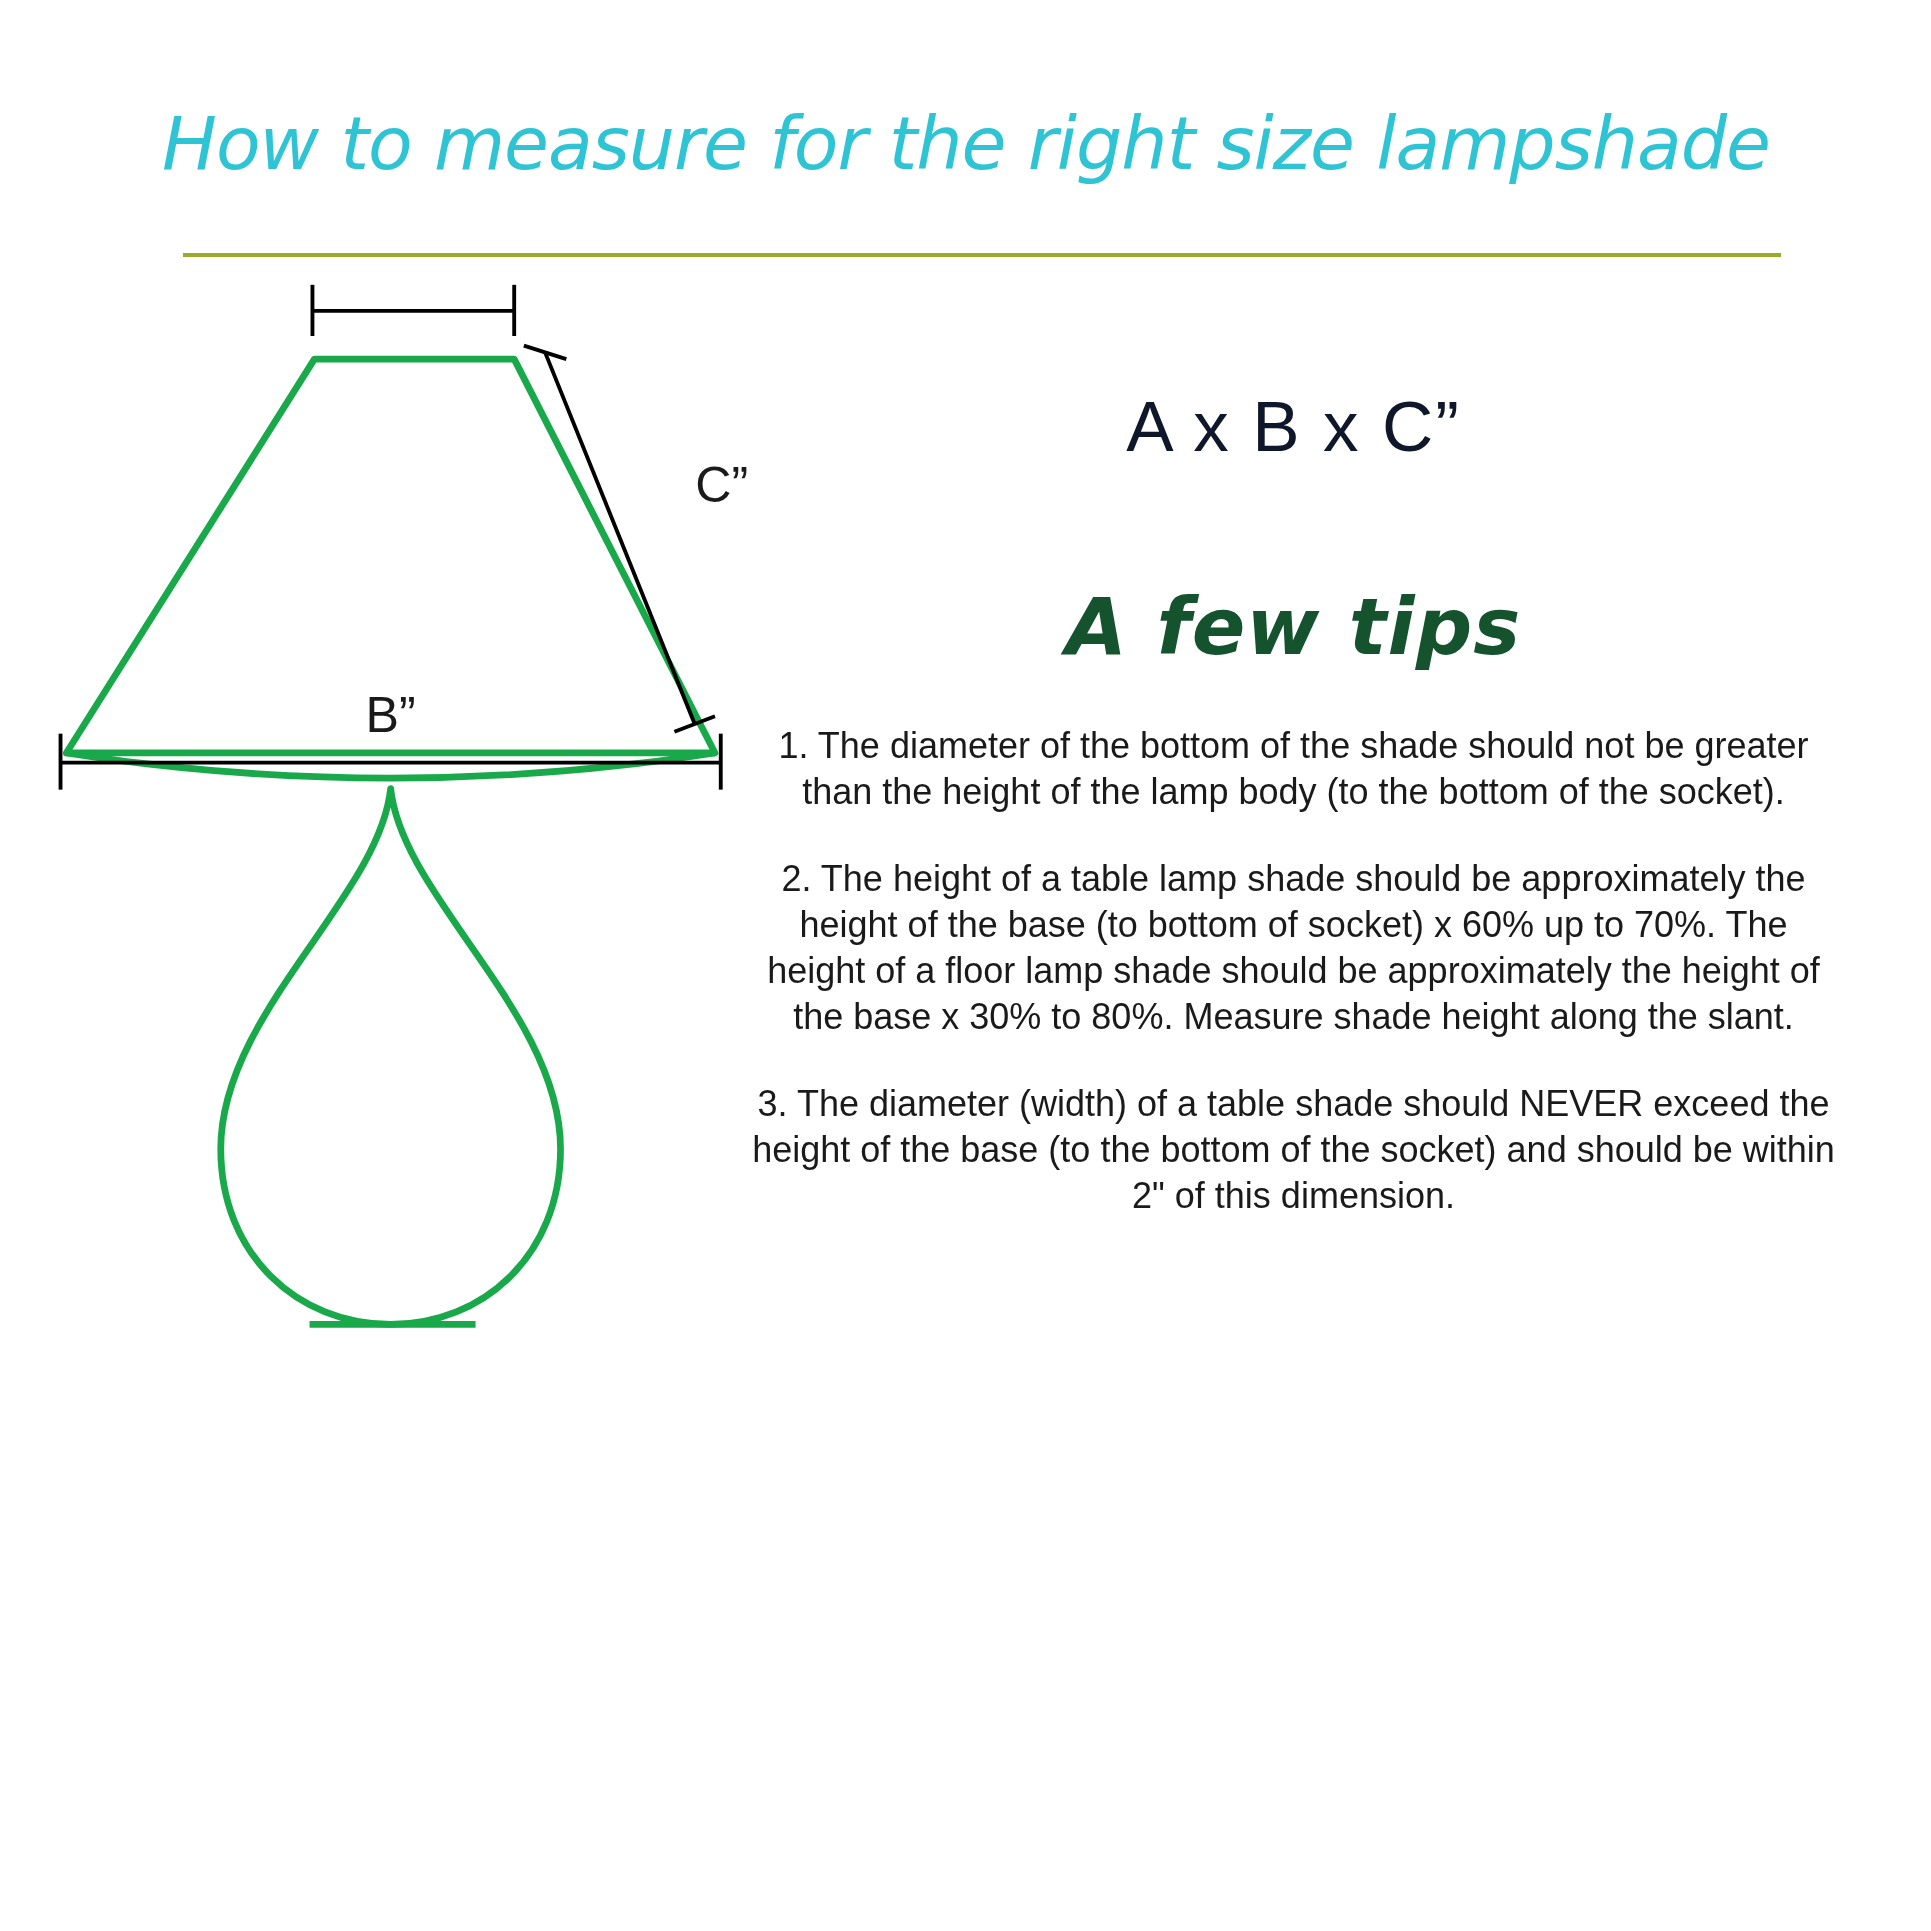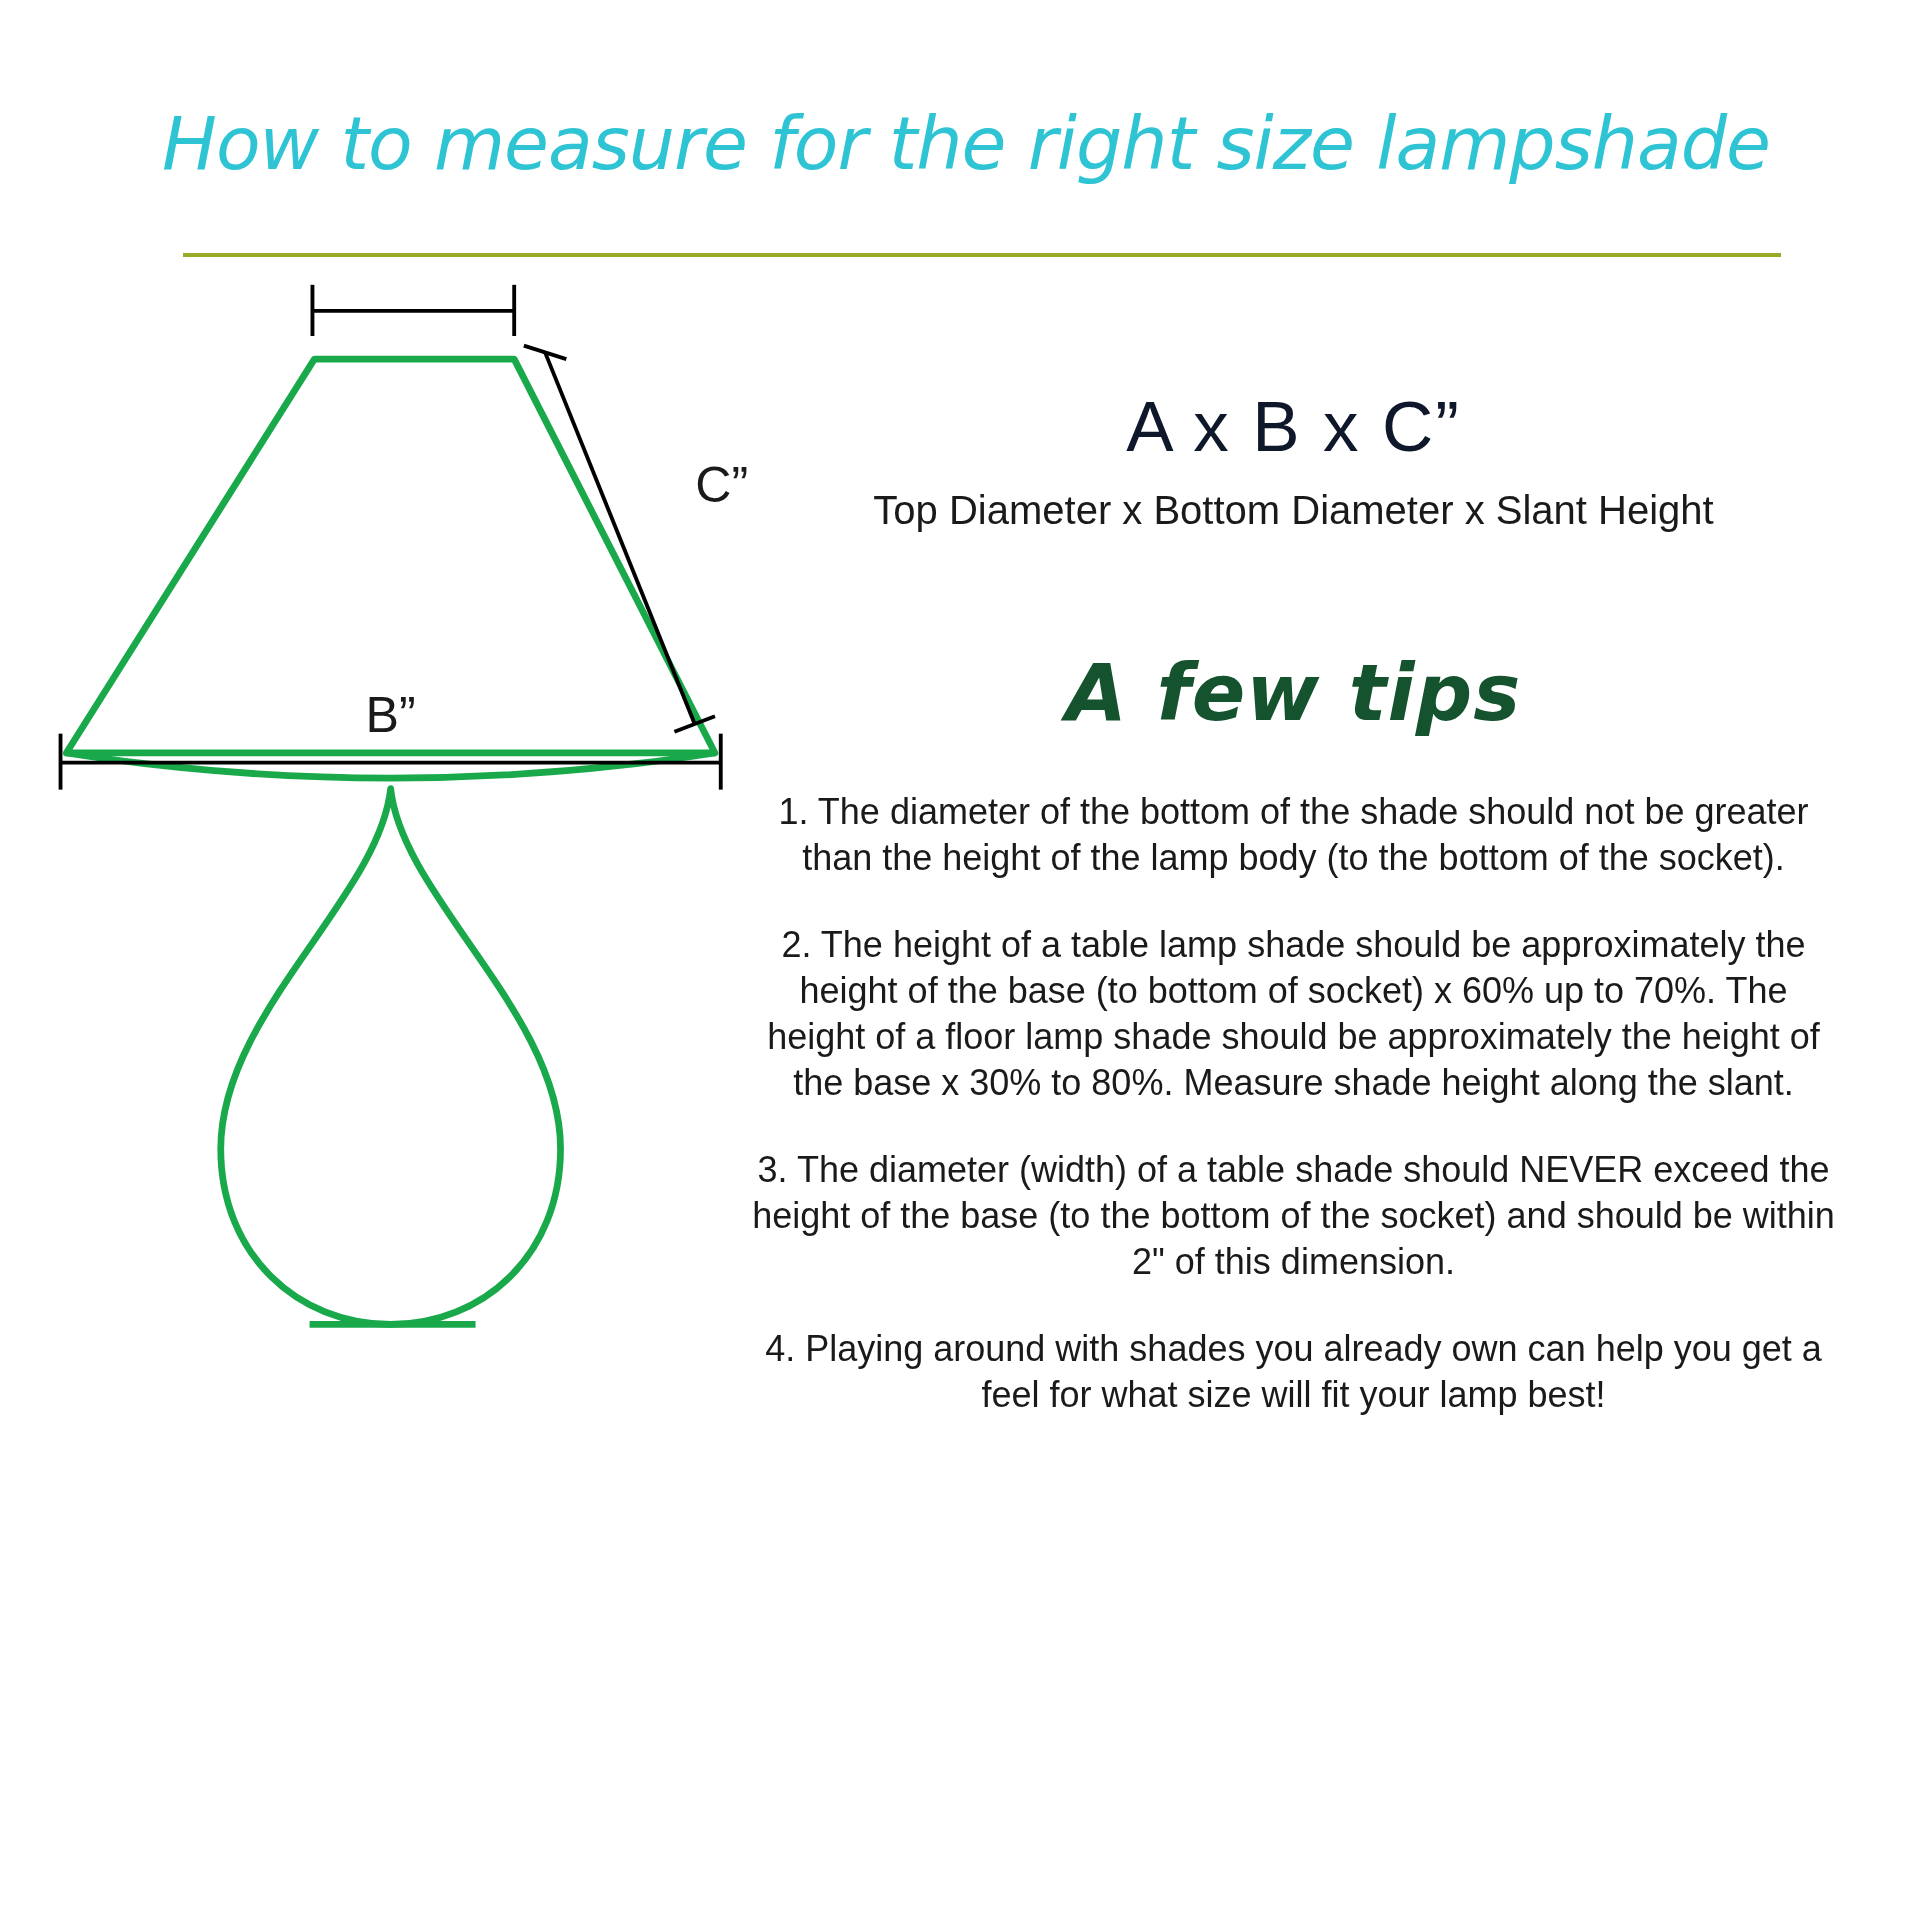--- a/index.html
+++ b/index.html
@@ -136,26 +136,24 @@
       </g>
 
       <text x="388" y="-2" text-anchor="middle" font-family="Liberation Sans, sans-serif" font-size="52" fill="#1a1a1a">A”</text>
       <text x="707" y="230" text-anchor="middle" font-family="Liberation Sans, sans-serif" font-size="52" fill="#1a1a1a">C”</text>
       <text x="364" y="468" text-anchor="middle" font-family="Liberation Sans, sans-serif" font-size="52" fill="#1a1a1a">B”</text>
     </svg>
   </div>
 
   <div class="right">
     <div class="formula">A x B x C”</div>
-    <div class="formula-sub">Top Diameter x Bottom Diameter x Slant Height</div>
 
     <div class="tips-heading">A few tips</div>
 
     <div class="tips-list">
       <div class="tip">1. The diameter of the bottom of the shade should not be greater than the height of the lamp body (to the bottom of the socket).</div>
       <div class="tip">2. The height of a table lamp shade should be approximately the height of the base (to bottom of socket) x 60% up to 70%. The height of a floor lamp shade should be approximately the height of the base x 30% to 80%. Measure shade height along the slant.</div>
       <div class="tip">3. The diameter (width) of a table shade should NEVER exceed the height of the base (to the bottom of the socket) and should be within 2" of this dimension.</div>
-      <div class="tip">4. Playing around with shades you already own can help you get a feel for what size will fit your lamp best!</div>
     </div>
   </div>
 
 </div>
 
 
 </body></html>

